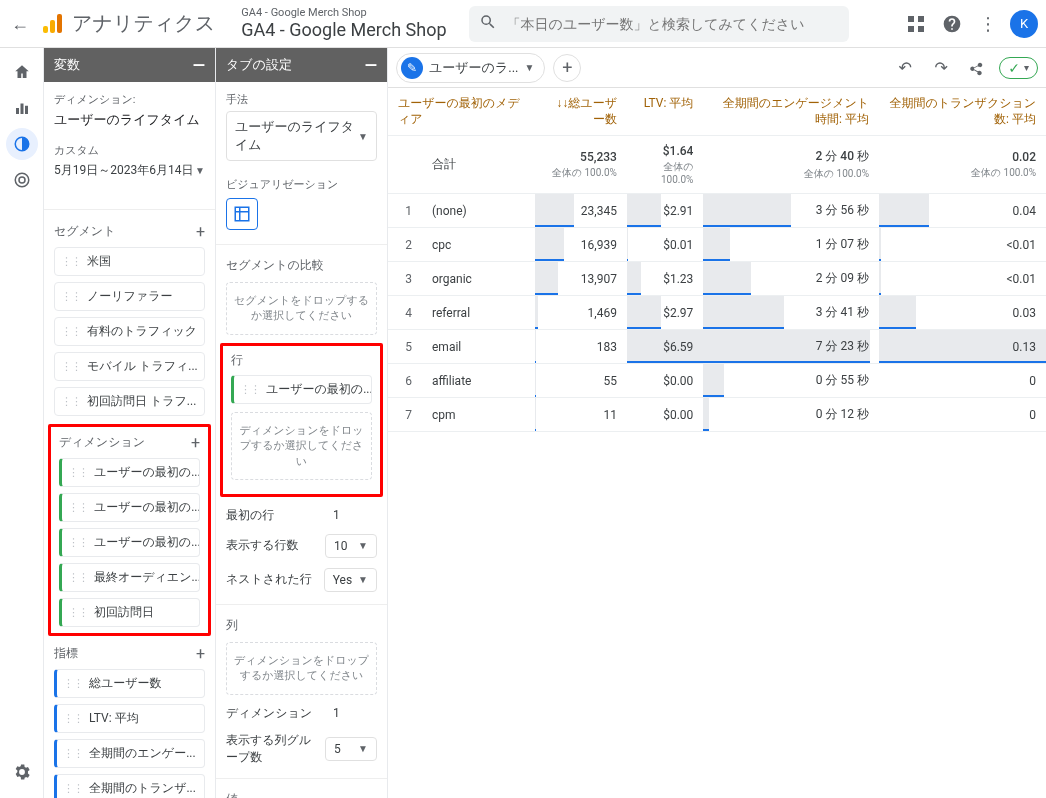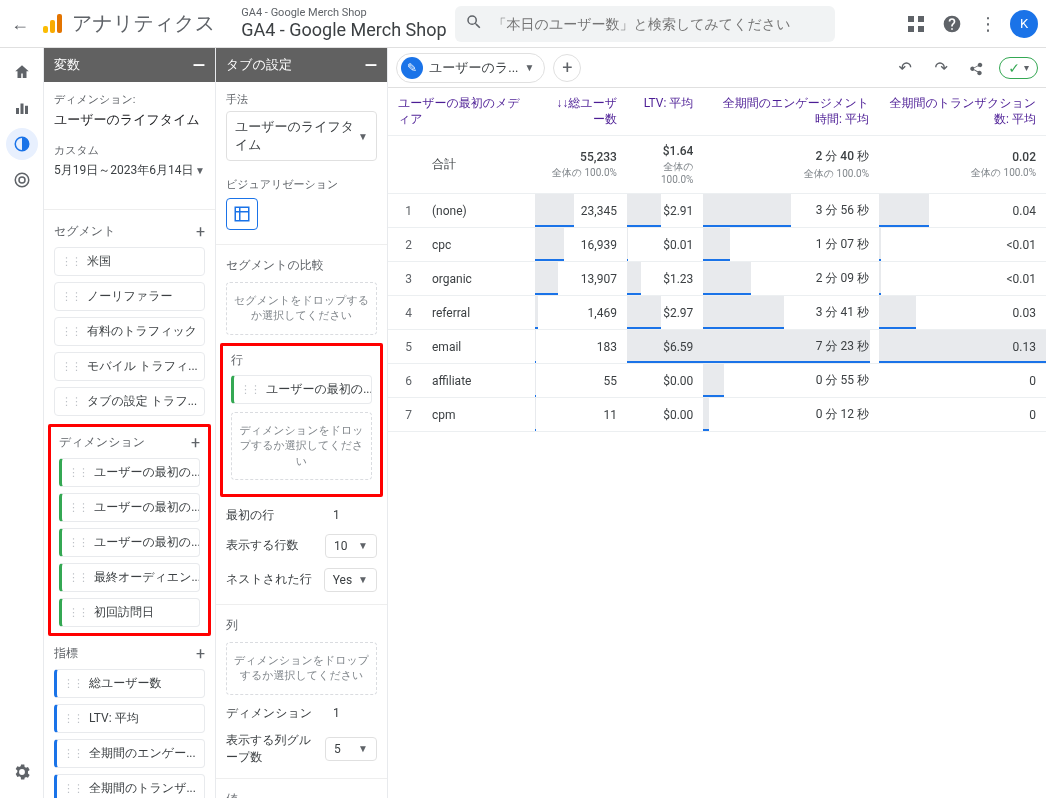--- a/index.html
+++ b/index.html
@@ -7,21 +7,21 @@
 
   
   .appbar { display: flex; align-items: center; height: 48px; border-bottom: 1px solid #e0e0e0; padding: 0 8px; gap: 8px; }
   .appbar .back { width: 24px; text-align: center; color: #5f6368; cursor: pointer; font-size: 18px; }
   .appbar .logo { display: flex; align-items: center; gap: 6px; }
   .appbar .logo-svg { width: 24px; height: 24px; }
   .appbar .brand { font-size: 20px; color: #5f6368; }
   .appbar .crumbs { margin-left: 18px; display: flex; flex-direction: column; line-height: 1.2; }
   .appbar .crumbs .sm { font-size: 11px; color: #5f6368; }
   .appbar .crumbs .lg { font-size: 18px; color: #3c4043; }
-  .appbar .search { flex: 0 0 380px; margin-left: 0; background: #f1f3f4; border-radius: 6px; display: flex; align-items: center; height: 36px; padding: 0 10px; gap: 10px; }
+  .appbar .search { flex: 0 0 380px; margin-left: 14px; background: #f1f3f4; border-radius: 6px; display: flex; align-items: center; height: 36px; padding: 0 10px; gap: 10px; }
   .appbar .search input { border: none; background: transparent; outline: none; font-size: 14px; flex: 1; color: #5f6368; }
   .appbar .spacer { flex: 1; }
   .appbar .ico { width: 28px; height: 28px; display: flex; align-items: center; justify-content: center; color: #5f6368; font-size: 18px; cursor: pointer; }
   .avatar { width: 28px; height: 28px; border-radius: 50%; background: #1a73e8; color: #fff; display: flex; align-items: center; justify-content: center; font-size: 13px; }
 
   
   .main { display: flex; height: calc(798px - 48px); }
   .lnav { width: 44px; border-right: 1px solid #e8eaed; display: flex; flex-direction: column; align-items: center; padding-top: 8px; gap: 4px; }
   .lnav .item { width: 32px; height: 32px; border-radius: 50%; display: flex; align-items: center; justify-content: center; color: #5f6368; cursor: pointer; font-size: 17px; }
   .lnav .item.active { background: #e8f0fe; color: #1a73e8; }
@@ -62,21 +62,21 @@
   .tab-pill { display: flex; align-items: center; gap: 6px; border:1px solid #e0e0e0; border-radius: 18px; padding: 3px 10px 3px 4px; }
   .tab-pill .edit { width:22px; height:22px; border-radius:50%; background:#1a73e8; color:#fff; display:flex; align-items:center; justify-content:center; font-size:12px; }
   .tab-plus { width:28px; height:28px; border-radius:50%; display:flex; align-items:center; justify-content:center; color:#5f6368; border:1px solid #e0e0e0; cursor:pointer; font-size:18px; }
   .tb-spacer { flex:1; }
   .tb-ico { width:28px; height:28px; display:flex; align-items:center; justify-content:center; color:#5f6368; cursor:pointer; font-size:16px; }
   .status-pill { border:1px solid #34a853; border-radius:14px; padding:2px 8px; color:#34a853; display:flex; align-items:center; gap:4px; font-size:14px; }
 
   .table-wrap { flex:1; overflow:auto; }
   table.data { width: 100%; border-collapse: collapse; font-size: 12px; }
   table.data th, table.data td { padding: 8px 10px; border-bottom: 1px solid #eceff1; }
-  table.data th { text-align: right; font-weight: 400; color:#4c1d95; vertical-align: top; line-height:1.3; height:46px; }
+  table.data th { text-align: right; font-weight: 400; color:#a16207; vertical-align: top; line-height:1.3; height:46px; }
   table.data th.dim { text-align: left; }
   table.data td { text-align: right; position: relative; height: 28px; }
   table.data td.idx { text-align: right; width: 34px; color:#5f6368; }
   table.data td.dim { text-align: left; }
   .total-row td { font-weight: 500; }
   .sub { font-size: 10px; color:#80868b; font-weight:400; display:block; margin-top:2px; }
   .bar-bg { position:absolute; left:0; top:0; bottom:0; background:#e8eaed; z-index:-1; }
   .bar-line { position:absolute; left:0; bottom:0; height:2px; background:#1a73e8; }
   .sort-arrow { font-size:12px; }
 
@@ -195,21 +195,21 @@
           <div class="chip">
             <span class="handle">⋮⋮</span>
             <span>有料のトラフィック</span>
           </div>
           <div class="chip">
             <span class="handle">⋮⋮</span>
             <span>モバイル トラフィ...</span>
           </div>
           <div class="chip">
             <span class="handle">⋮⋮</span>
-            <span>タブの設定 トラフ...</span>
+            <span>初回訪問日 トラフ...</span>
           </div>
         </div>
 
       <div class="highlight-box">
         <div class="highlight-box-inner">
           <div class="row-split">
             <span class="sec-label">ディメンション</span>
             <span class="plus">+</span>
           </div>
           <div id="dim-list">

